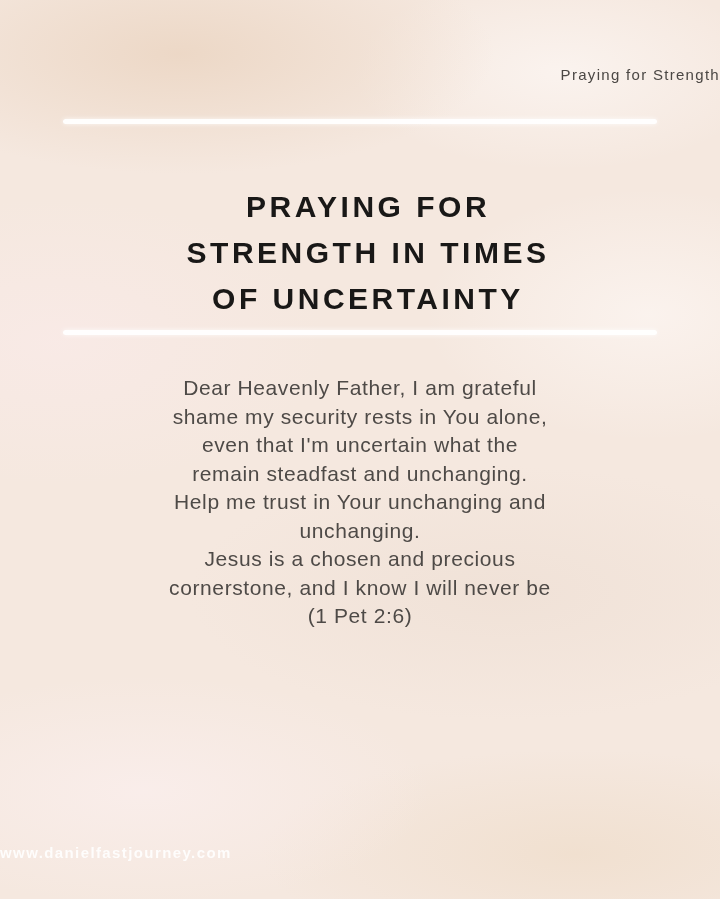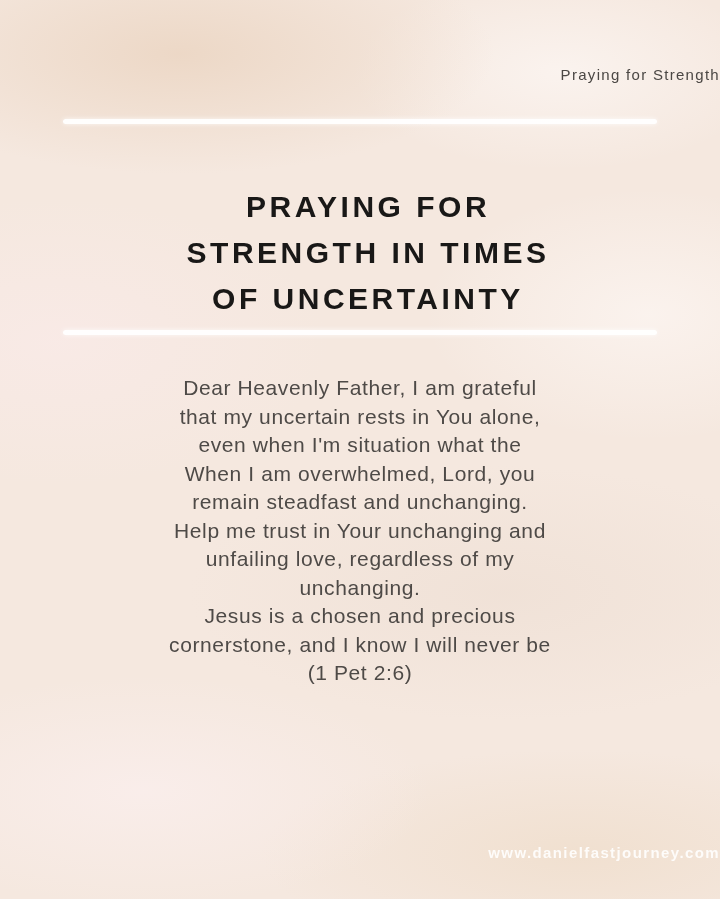--- a/index.html
+++ b/index.html
@@ -74,21 +74,21 @@
     color: #4e4a47;
   }
   .prayer .prayer-line {
     display: block;
   }
   .footer {
     position: absolute;
     top: 844px;
     left: 0;
     width: 100%;
-    text-align: right;
+    text-align: left;
     font-size: 15px;
     font-weight: 700;
     letter-spacing: 1.4px;
     color: rgba(255,255,255,0.88);
   }
 </style>
 </head>
 <body>
 
 <div class="canvas">
@@ -100,26 +100,24 @@
   <h1 class="title">
     <span class="title-line">PRAYING FOR</span>
     <span class="title-line">STRENGTH IN TIMES</span>
     <span class="title-line">OF UNCERTAINTY</span>
   </h1>
 
   <div class="divider divider-bottom"></div>
 
   <div class="prayer">
     <span class="prayer-line">Dear Heavenly Father, I am grateful</span>
-    <span class="prayer-line">that my uncertain rests in You alone,</span>
-    <span class="prayer-line">even when I'm situation what the</span>
-    <span class="prayer-line">When I am overwhelmed, Lord, you</span>
+    <span class="prayer-line">shame my security rests in You alone,</span>
+    <span class="prayer-line">even that I'm uncertain what the</span>
     <span class="prayer-line">remain steadfast and unchanging.</span>
     <span class="prayer-line">Help me trust in Your unchanging and</span>
-    <span class="prayer-line">unfailing love, regardless of my</span>
     <span class="prayer-line">unchanging.</span>
     <span class="prayer-line">Jesus is a chosen and precious</span>
     <span class="prayer-line">cornerstone, and I know I will never be</span>
     <span class="prayer-line">(1 Pet 2:6)</span>
   </div>
 
   <div class="footer">www.danielfastjourney.com</div>
 
 </div>
 

